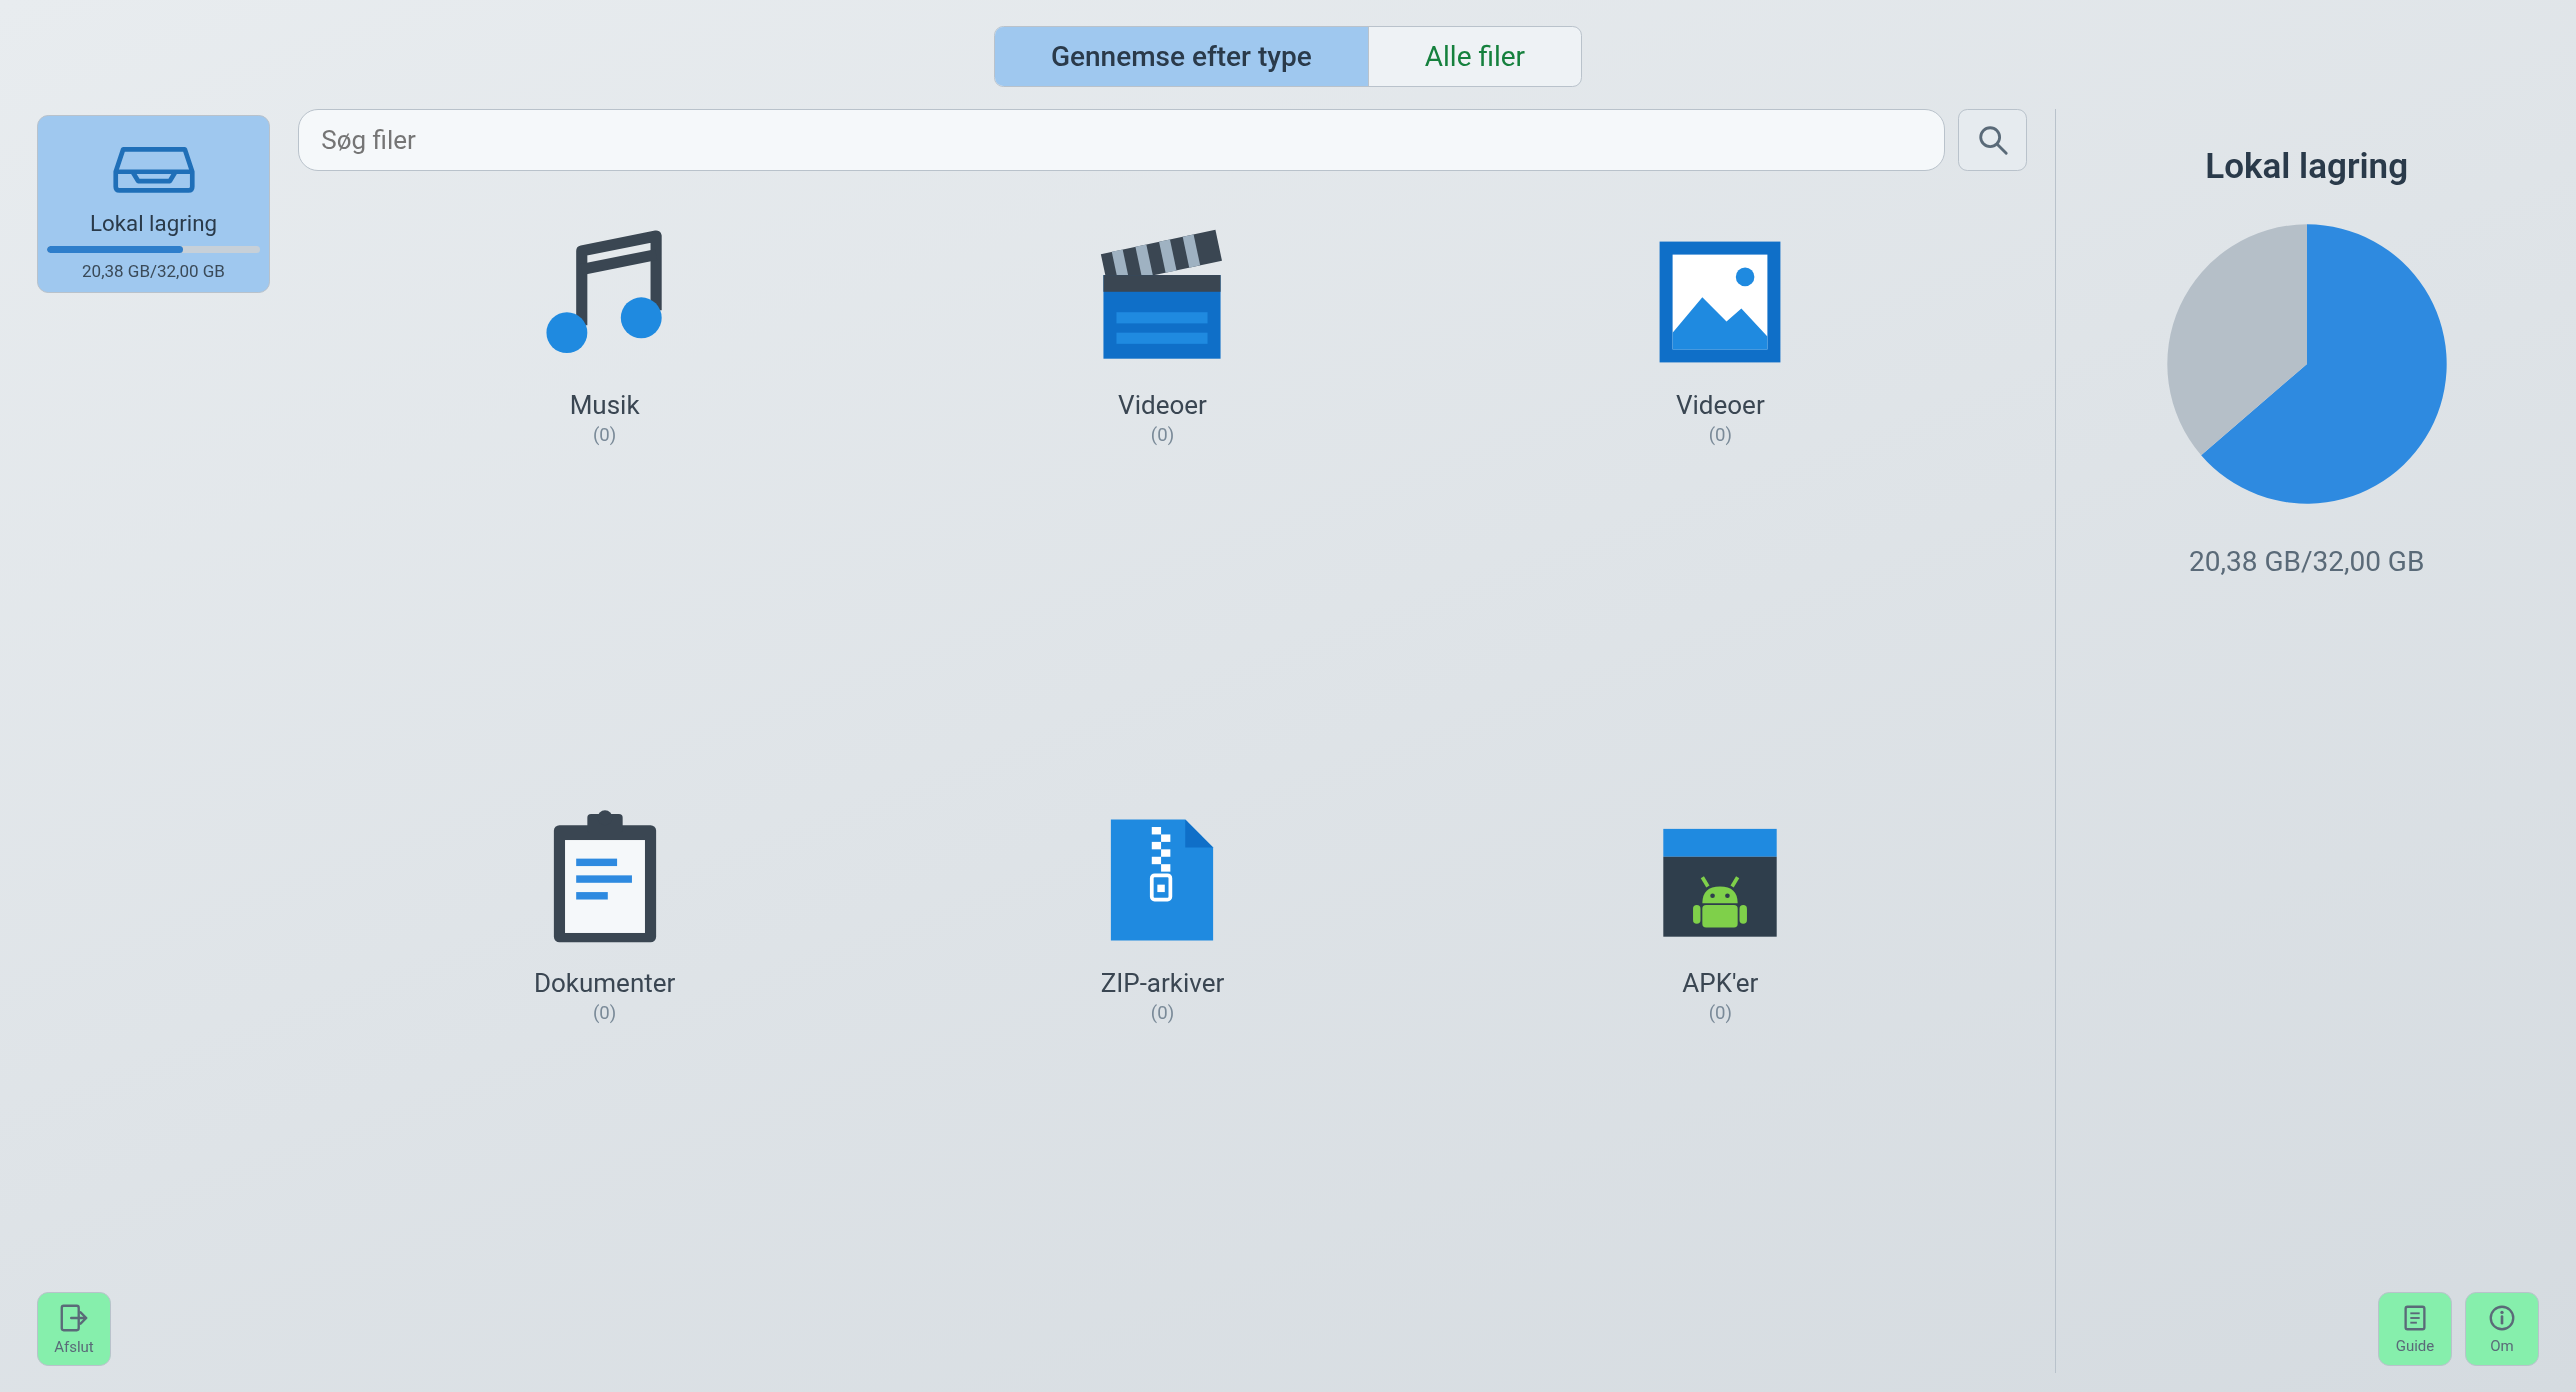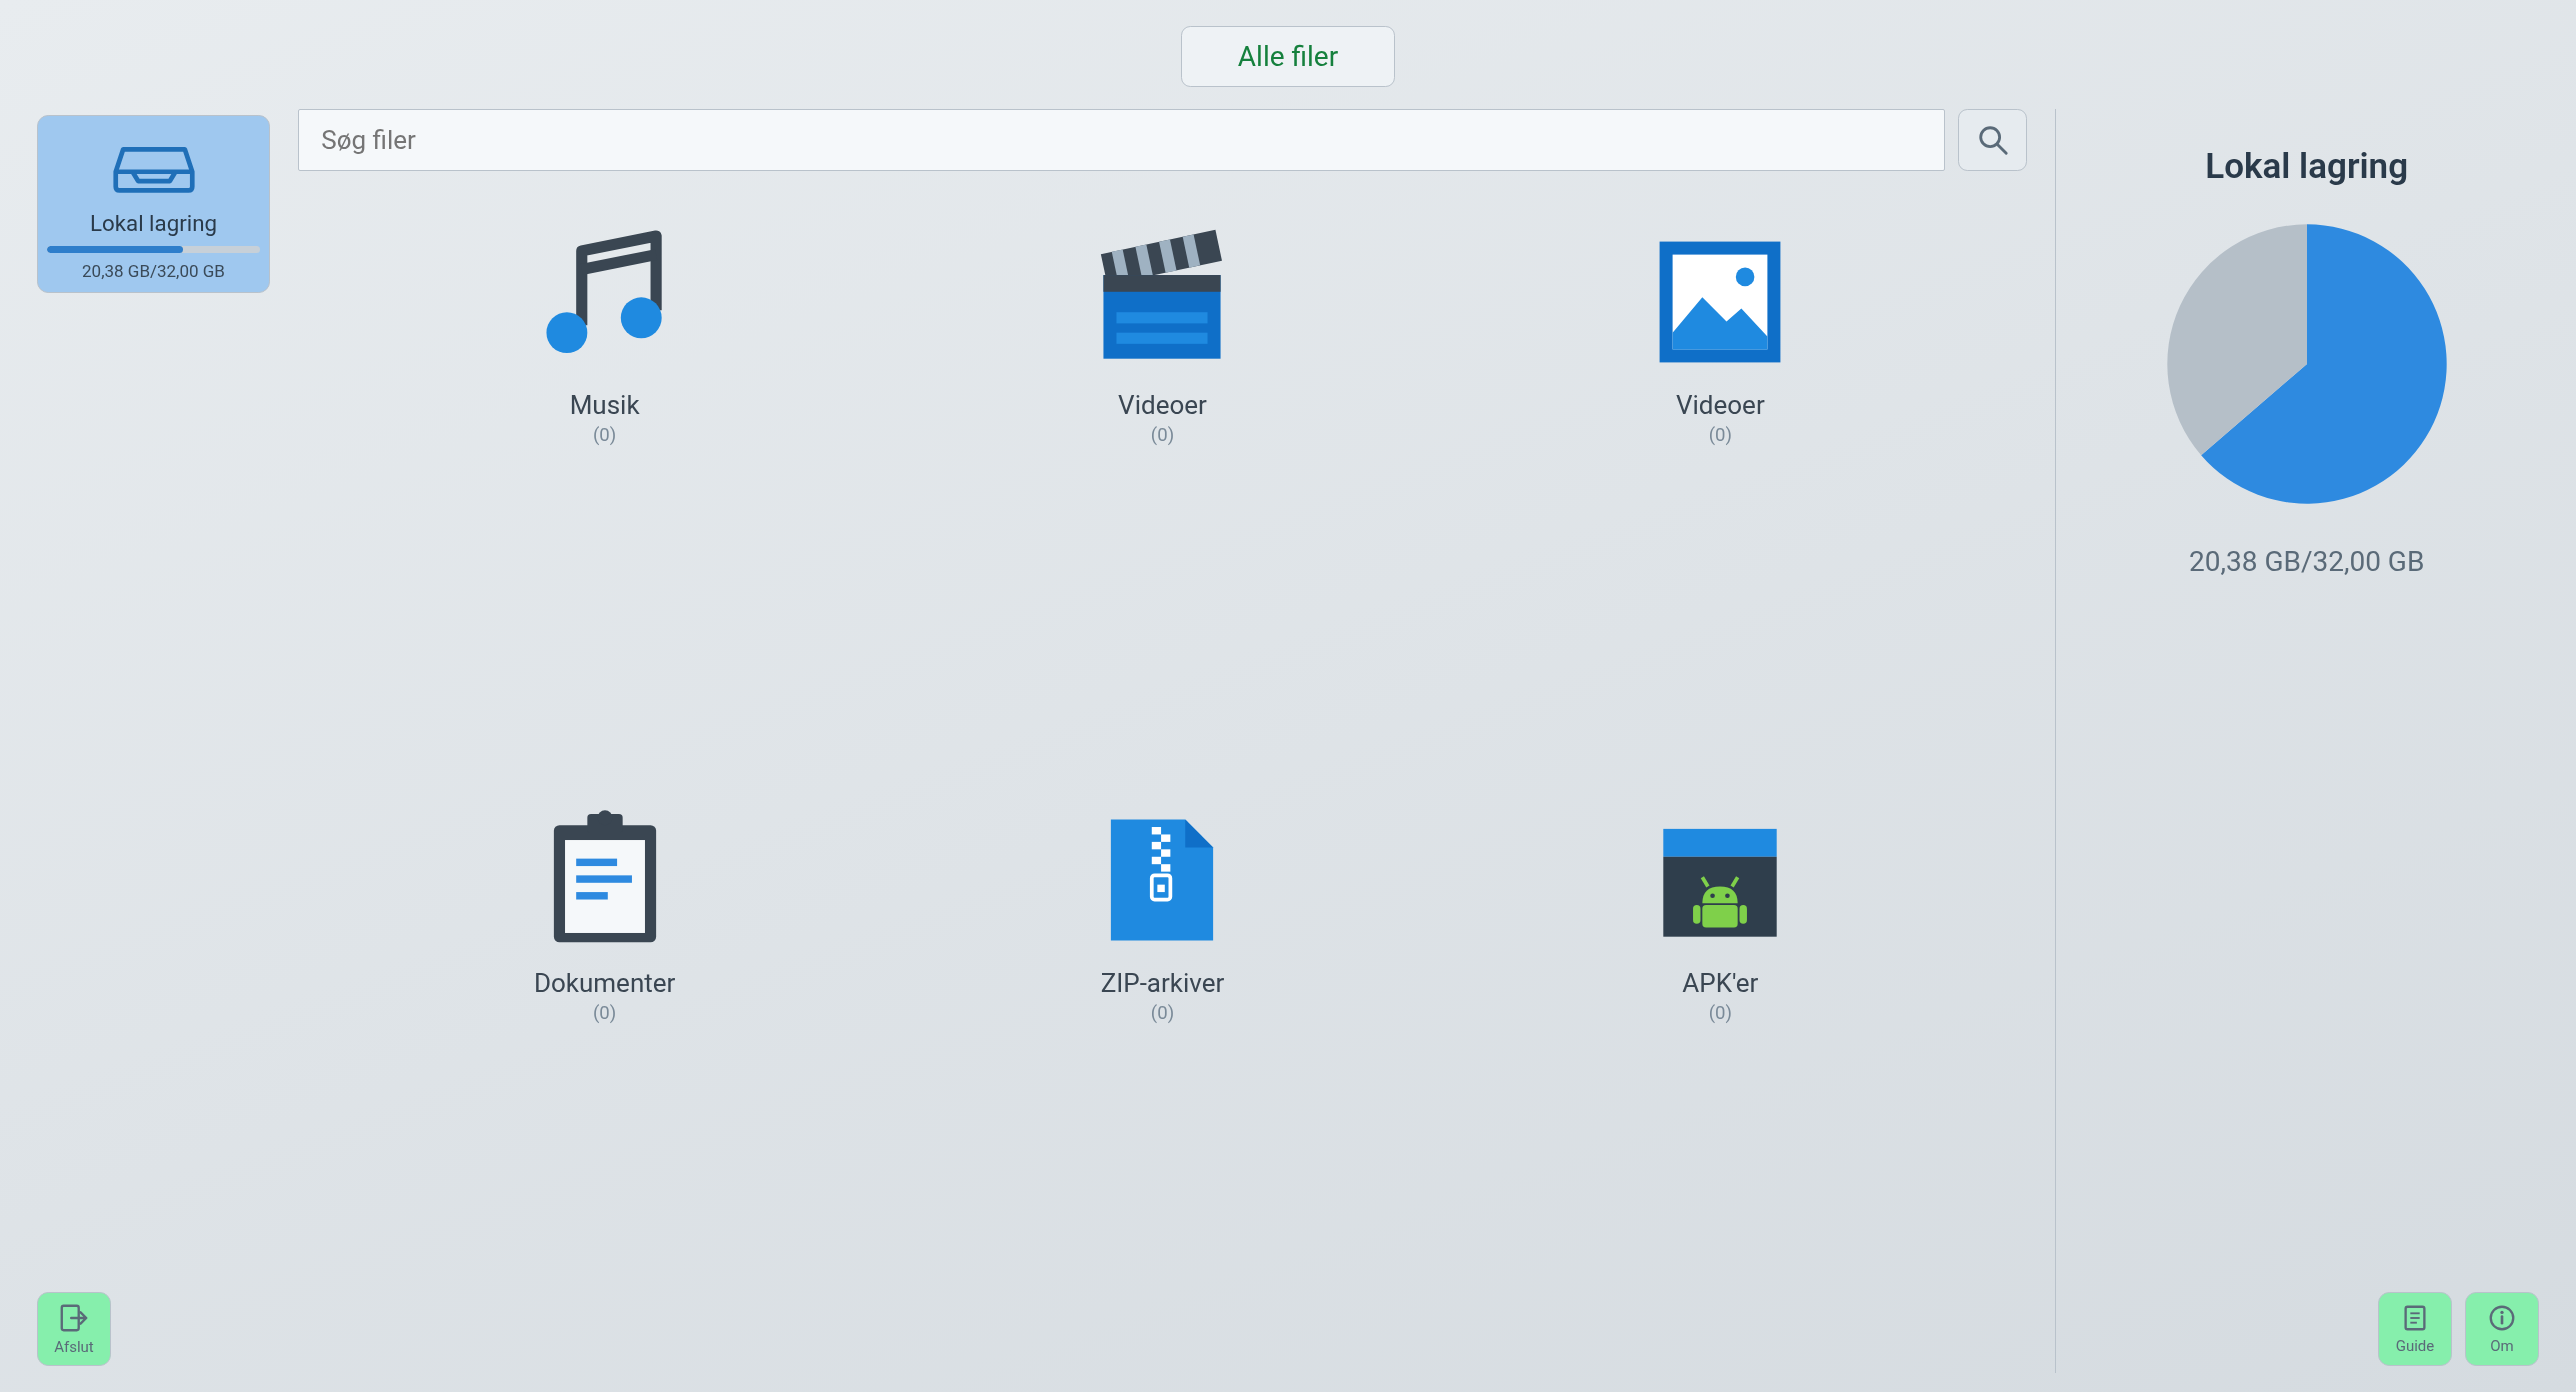--- a/index.html
+++ b/index.html
@@ -114,21 +114,21 @@
     min-width: 0;
   }
   .search-row {
     display: flex;
     gap: 13px;
     align-items: stretch;
   }
   .search-input {
     flex: 1;
     border: 0.9px solid #b9c2cb;
-    border-radius: 2px;
+    border-radius: 20px;
     background: #f5f8fa;
     font-size: 26px;
     color: #000000;
     padding: 15px 22.3px;
     outline: none;
   }
   .search-btn {
     width: 69px;
     border: 0.9px solid #b9c2cb;
     border-radius: 9.3px;
@@ -222,20 +222,21 @@
   .sq-btn-label {
     font-size: 15px;
     color: #5a6a78;
   }
 </style>
 </head>
 <body>
 
 <div class="top-tabs">
   <div class="tab-group">
+    <div class="tab active">Gennemse efter type</div>
     <div class="tab">Alle filer</div>
   </div>
 </div>
 
 <div class="main">
 
   <div class="sidebar">
 
     <div class="storage-card active">
       <div class="storage-icon-wrap">

